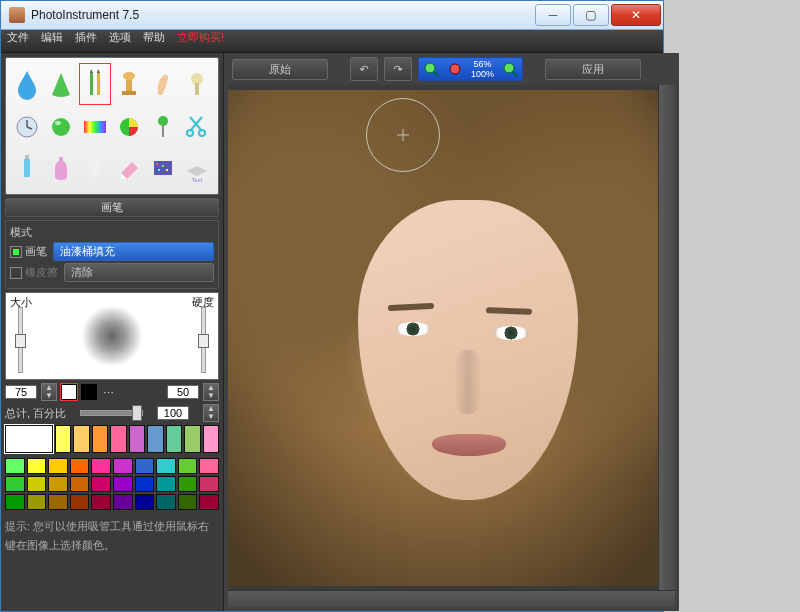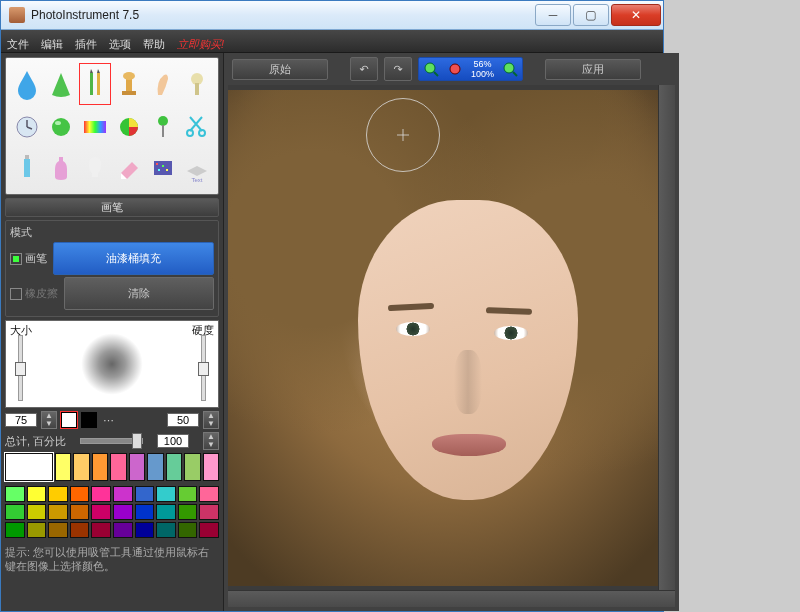--- a/index.html
+++ b/index.html
@@ -4,57 +4,57 @@
 <style>
 html,body{margin:0;padding:0;font-family:"Microsoft YaHei","Segoe UI",Tahoma,sans-serif;font-size:11px;overflow:hidden;background:#ccc}
 .window{width:664px;height:612px;border:1px solid #3a7abf;box-sizing:border-box;display:flex;flex-direction:column;background:#e9f2fb}
 .titlebar{height:28px;background:linear-gradient(#f7fbff,#dbeaf9 50%,#cfe4f7);display:flex;align-items:center;padding:0 2px;border-bottom:1px solid #7fa8d2}
 .titlebar .app-icon{width:16px;height:16px;margin:0 6px;background:linear-gradient(#d99b6e,#a35d37);border-radius:2px}
 .titlebar .title{flex:1;color:#222;font-size:12px}
 .winbtns{display:flex;gap:0}
 .winbtn{width:34px;height:20px;background:linear-gradient(#f5faff,#cfe3f6);border:1px solid #8aa8c6;border-radius:3px;margin-left:2px;display:flex;align-items:center;justify-content:center;color:#4a4a4a;font-size:12px;cursor:pointer}
 .winbtn.close{background:linear-gradient(#e87f72,#da3d27 50%,#c6311b);color:#fff;border-color:#a32b1a;width:48px}
 .client{flex:1;background:#414141;display:flex;flex-direction:column}
-.menubar{height:22px;background:linear-gradient(#474747,#2c2c2c);display:flex;align-items:flex-end;padding:0 6px;color:#ddd;gap:12px;border-bottom:1px solid #1a1a1a}
+.menubar{height:22px;background:linear-gradient(#474747,#2c2c2c);display:flex;align-items:flex-start;padding:0 6px;color:#ddd;gap:12px;border-bottom:1px solid #1a1a1a}
 .menubar span{cursor:pointer}
-.menubar .buy{color:#e33;font-style:italic; }
+.menubar .buy{color:#e33; }
 .body{flex:1;display:flex}
 .left{width:310px;background:#3b3b3b;border-right:1px solid #222;display:flex;flex-direction:column;padding:4px;box-sizing:border-box;gap:3px}
 .panel-hdr{background:linear-gradient(#5a5a5a,#3d3d3d);color:#ddd;text-align:center;padding:1px 0;border:1px solid #555;border-radius:2px;font-size:11px}
 .tools{background:linear-gradient(#fafafa,#eaeaea);border:1px solid #666;border-radius:2px;padding:6px;display:grid;grid-template-columns:repeat(6,1fr);gap:2px 4px}
 .tool{height:40px;display:flex;align-items:center;justify-content:center;cursor:pointer}
 .tool.sel{outline:1px solid #ff3030}
 .tool svg{width:30px;height:34px}
 .brush-panel{background:#3d3d3d;border:1px solid #555;border-radius:2px;padding:4px;color:#ccc}
 .brush-panel .row{display:flex;align-items:center;gap:6px;margin:2px 0}
 .radio{display:flex;align-items:center;gap:3px}
 .radio .box{width:10px;height:10px;border:1px solid #888;display:flex;align-items:center;justify-content:center}
 .radio .box.on::after{content:"";width:6px;height:6px;background:#3cff3c}
-.btn{background:linear-gradient(#5f5f5f,#434343);border:1px solid #6a6a6a;border-radius:2px;color:#ccc;text-align:center;padding:8px 6px;cursor:pointer}
+.btn{background:linear-gradient(#5f5f5f,#434343);border:1px solid #6a6a6a;border-radius:2px;color:#ccc;text-align:left;padding:1px 6px;cursor:pointer}
 .btn.blue{background:linear-gradient(#3f87e6,#225dc4);border-color:#2a62b5;color:#fff;flex:1}
 .sizepanel{background:#fff;border:1px solid #666;height:86px;position:relative;display:flex;align-items:center;justify-content:center}
 .sizepanel .lbl{position:absolute;top:2px;color:#111;font-size:11px}
 .sizepanel .lbl.l{left:4px}.sizepanel .lbl.r{right:4px}
 .vtrack{position:absolute;top:14px;bottom:6px;width:3px;background:#ddd;border:1px solid #999}
 .vtrack.l{left:12px}.vtrack.r{right:12px}
 .vthumb{position:absolute;width:9px;height:12px;border:1px solid #666;background:#eee;left:-4px;top:40%}
 .preview-brush{width:62px;height:62px;border-radius:50%;background:radial-gradient(rgba(0,0,0,.6),rgba(0,0,0,.4) 30%,rgba(0,0,0,0) 70%)}
 .sizefooter{display:flex;align-items:center;gap:4px;color:#ccc}
 .numbox{width:30px;background:#fff;border:1px solid #666;color:#000;text-align:center;padding:0;font-size:11px}
 .spin{width:14px;height:16px;border:1px solid #777;background:linear-gradient(#666,#444);color:#ccc;font-size:8px;display:flex;flex-direction:column}
 .spin div{flex:1;text-align:center;line-height:7px;cursor:pointer}
 .swatch-tiny{width:14px;height:14px;border:1px solid #000}
 .swatch-tiny.white{background:#fff}.swatch-tiny.black{background:#000}
 .opacity-row{display:flex;align-items:center;gap:14px;color:#ccc}
 .hslider{flex:1;height:4px;background:#888;position:relative;border:1px solid #999}
 .hslider .thumb{position:absolute;width:8px;height:14px;background:#ddd;border:1px solid #666;top:-6px;right:0}
 .big-swatch{height:26px;border:1px solid #111;cursor:pointer}
 .row-swatch{height:14px;border:1px solid #111;cursor:pointer}
 .default-btn{background:linear-gradient(#3f87e6,#225dc4);border:1px solid #2a62b5;color:#fff;text-align:center;padding:2px 0;margin-top:3px;cursor:pointer}
-.hint{color:#aaa;font-size:11px;line-height:14px;margin-top:4px}
+.hint{color:#aaa;font-size:11px;line-height:19px;margin-top:4px}
 .right{flex:1;background:#414141;display:flex;flex-direction:column;padding:4px;box-sizing:border-box}
 .topbar{height:24px;display:flex;gap:6px;align-items:center;padding:0 4px;margin-bottom:4px}
 .tbtn{background:linear-gradient(#585858,#3e3e3e);border:1px solid #666;border-radius:2px;color:#ccc;padding:2px 36px;cursor:pointer;font-size:11px}
 .iconbtn{width:26px;height:22px;background:linear-gradient(#585858,#3e3e3e);border:1px solid #666;border-radius:2px;display:flex;align-items:center;justify-content:center;cursor:pointer;color:#ccc}
 .zoomgrp{display:flex;align-items:center;background:linear-gradient(#2d6ae0,#154cc0);border:1px solid #1a4aa8;border-radius:2px;padding:0;height:22px}
 .zoomgrp .z{width:24px;display:flex;align-items:center;justify-content:center}
 .zoomgrp .zt{color:#fff;font-size:9px;padding:0 4px;line-height:10px;text-align:center}
 .canvas-wrap{flex:1;background:#3b3b3b;display:flex;align-items:center;justify-content:center;position:relative}
 .canvas{width:430px;height:496px;background:#222;position:relative;overflow:hidden}
 .photo{position:absolute;inset:0;background:

